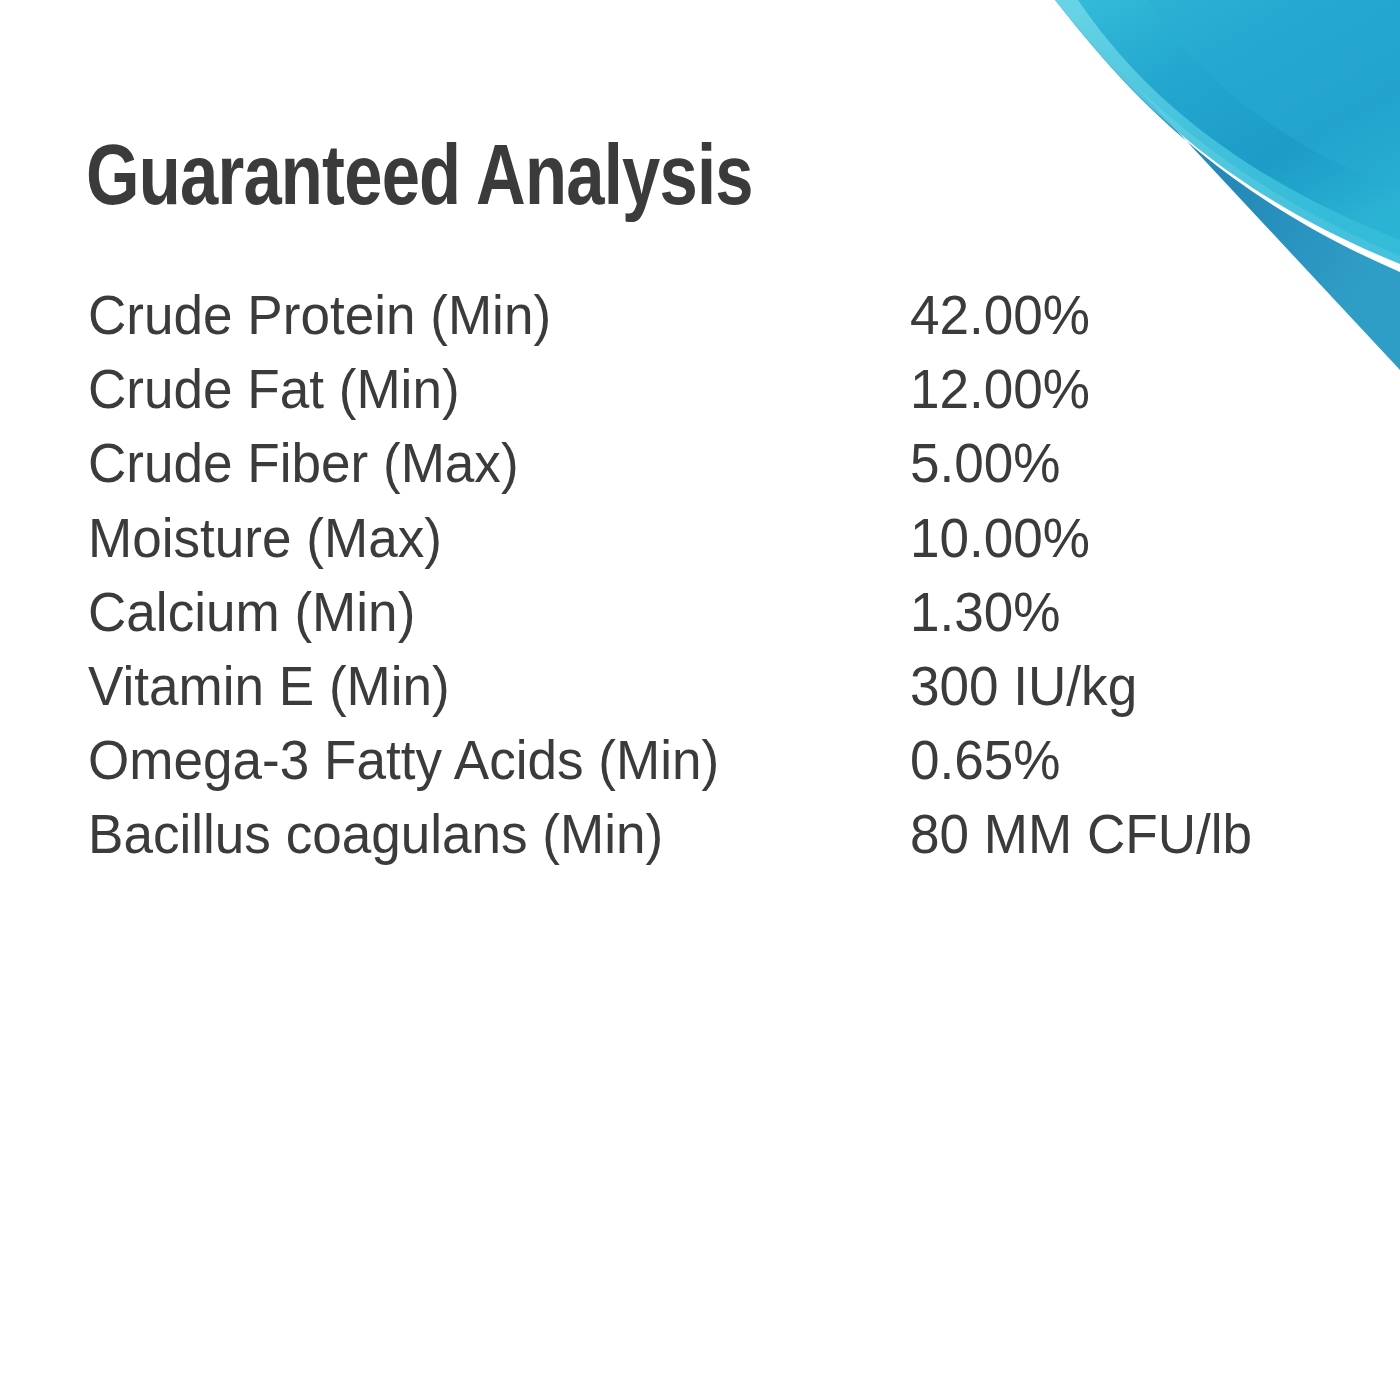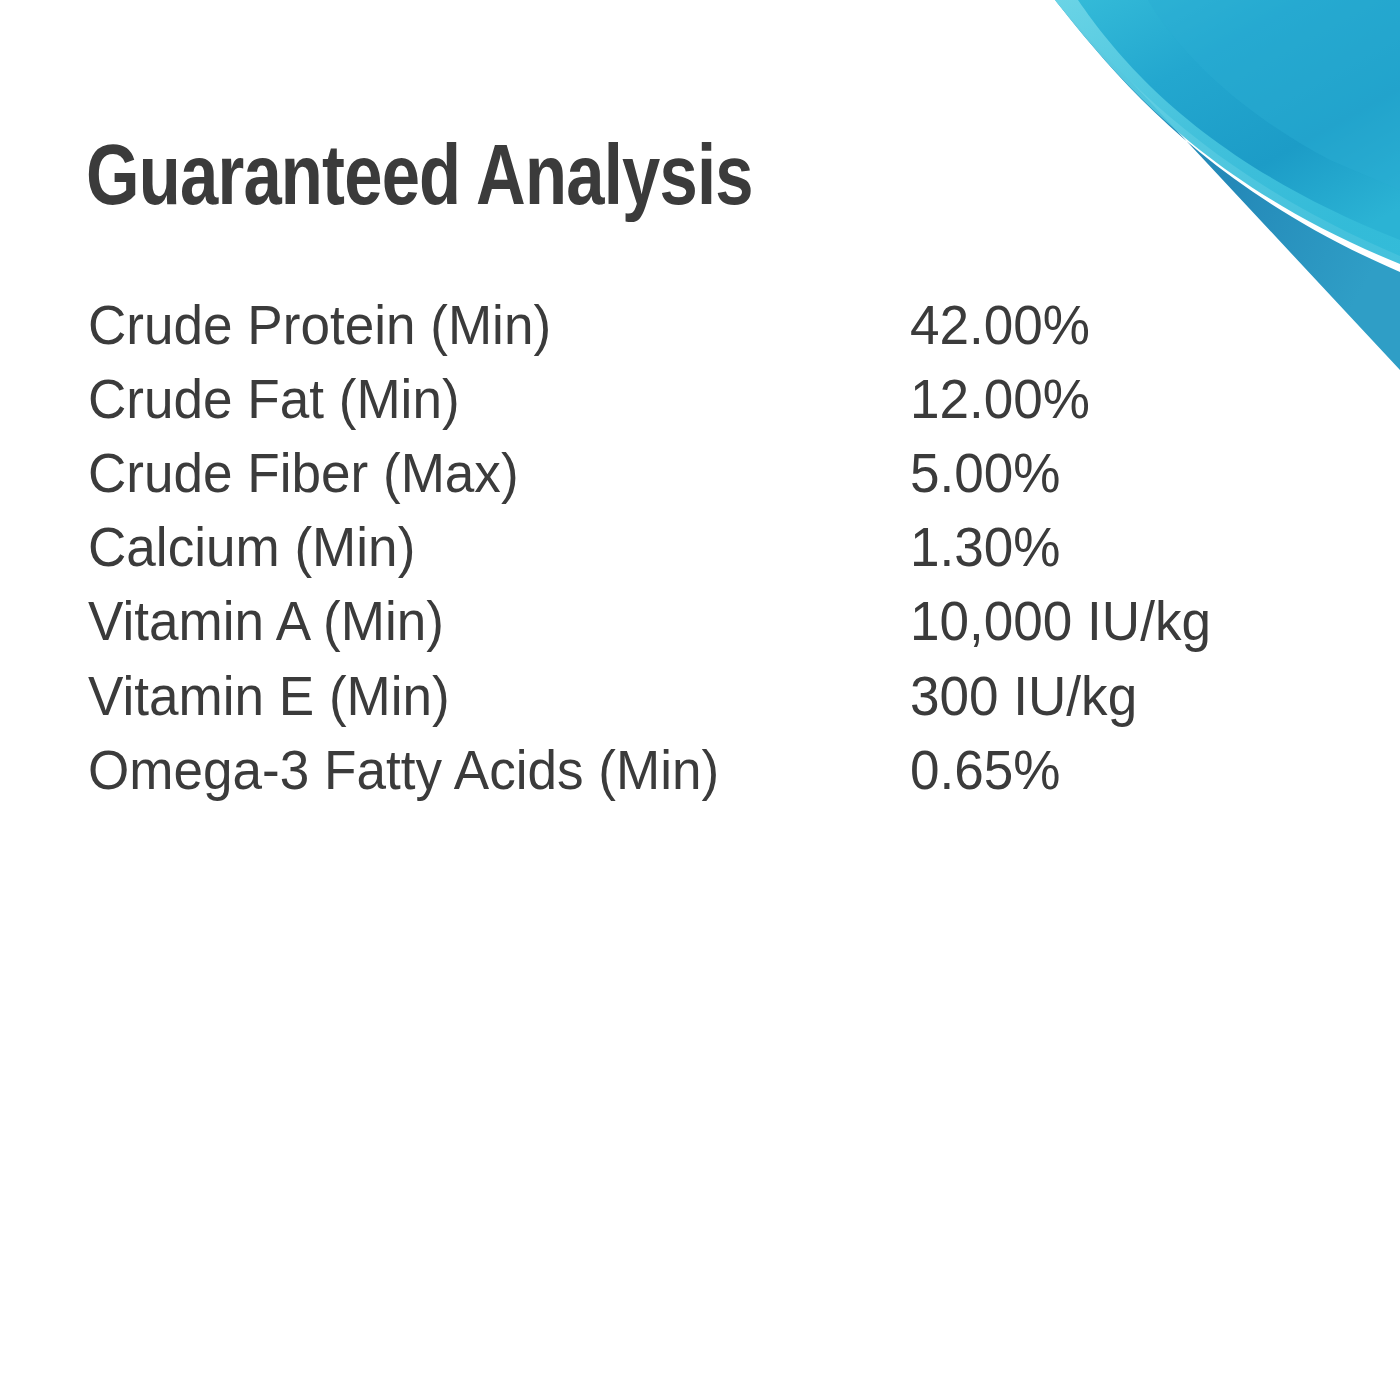--- a/index.html
+++ b/index.html
@@ -56,21 +56,21 @@
 
   
   #analysis-table {
     position: absolute;
     left: 88px;
     top: 288px;
     width: 1260px;
   }
   .analysis-row {
     display: flex;
-    align-items: center;
+    align-items: flex-start;
     height: 74.2px;
   }
   .nutrient-label {
     width: 822px;
     flex: 0 0 822px;
     font-size: 55px;
     line-height: 1.0;
     color: #3b3b3b;
     white-space: nowrap;
     transform: scaleX(0.965);
@@ -133,30 +133,34 @@
       </div>
       <div class="analysis-row">
         <div class="nutrient-label">Crude Fat (Min)</div>
         <div class="nutrient-value">12.00%</div>
       </div>
       <div class="analysis-row">
         <div class="nutrient-label">Crude Fiber (Max)</div>
         <div class="nutrient-value">5.00%</div>
       </div>
       <div class="analysis-row">
+        <div class="nutrient-label">Moisture (Max)</div>
+        <div class="nutrient-value">10.00%</div>
+      </div>
+      <div class="analysis-row">
         <div class="nutrient-label">Calcium (Min)</div>
         <div class="nutrient-value">1.30%</div>
-      </div>
-      <div class="analysis-row">
-        <div class="nutrient-label">Vitamin A (Min)</div>
-        <div class="nutrient-value">10,000 IU/kg</div>
       </div>
       <div class="analysis-row">
         <div class="nutrient-label">Vitamin E (Min)</div>
         <div class="nutrient-value">300 IU/kg</div>
       </div>
       <div class="analysis-row">
         <div class="nutrient-label">Omega-3 Fatty Acids (Min)</div>
         <div class="nutrient-value">0.65%</div>
       </div>
+      <div class="analysis-row">
+        <div class="nutrient-label">Bacillus coagulans (Min)</div>
+        <div class="nutrient-value">80 MM CFU/lb</div>
+      </div>
     </div>
 
 </div>
 
 </body></html>

